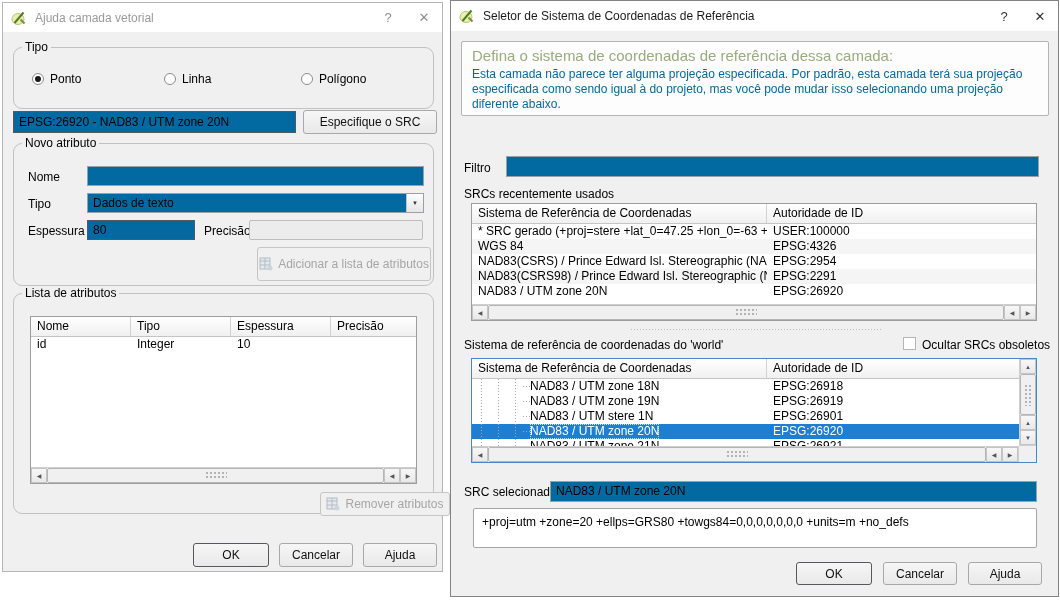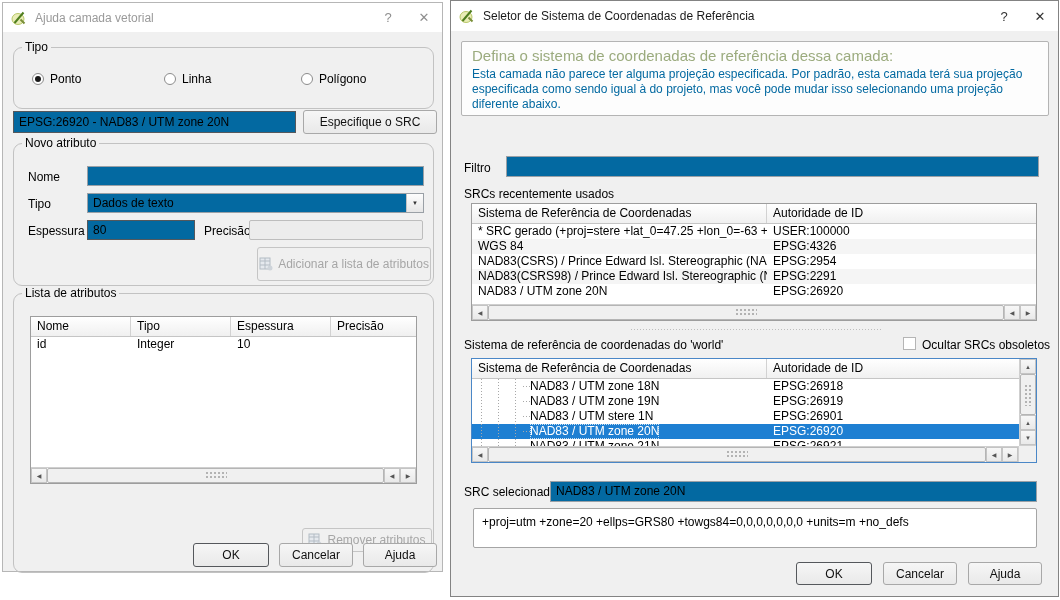--- a/index.html
+++ b/index.html
@@ -122,21 +122,21 @@
         <rect x="1" y="1" width="10" height="11" fill="#dfe6ee" stroke="#8c99a8"></rect>
         <line x1="1" y1="4" x2="11" y2="4" stroke="#8c99a8"></line>
         <line x1="1" y1="8" x2="11" y2="8" stroke="#8c99a8"></line>
         <line x1="6" y1="1" x2="6" y2="12" stroke="#8c99a8"></line>
         <circle cx="11" cy="11" r="2.5" fill="#b9c2cc"></circle>
       </svg>
       <span>Adicionar a lista de atributos</span>
     </div>
   </div>
 
-  <div class="groupbox" style="left:10px;top:290px;width:421px;height:280px;">
+  <div class="groupbox" style="left:10px;top:290px;width:421px;height:221px;">
     <span class="gb-label">Lista de atributos</span>
     <div class="tablebox" style="left:16px;top:22px;width:387px;height:168px;">
       <div class="thead">
         <span class="th" style="width:100px;">Nome</span>
         <span class="th" style="width:100px;">Tipo</span>
         <span class="th" style="width:100px;">Espessura</span>
         <span class="th">Precisão</span>
       </div>
       <div class="tbody" style="height:128px;">
         <div class="trow">
@@ -148,21 +148,21 @@
       </div>
       <div class="hscroll" style="left:0;right:0;bottom:0;border-left:none;border-right:none;border-bottom:none;">
         <span class="sb">◀</span>
         <span class="thumb">
             <span class="grip"></span>
           </span>
         <span class="sb">◀</span>
         <span class="sb">▶</span>
       </div>
     </div>
-    <div class="btn disabled" style="left:288px;top:198px;width:130px;height:24px;margin-top:36px;">
+    <div class="btn disabled" style="left:306px;top:198px;width:130px;height:24px;">
       <svg width="14" height="14" viewBox="0 0 14 14" style="opacity:.6">
         <rect x="1" y="1" width="10" height="11" fill="#dfe6ee" stroke="#8c99a8"></rect>
         <line x1="1" y1="4" x2="11" y2="4" stroke="#8c99a8"></line>
         <line x1="1" y1="8" x2="11" y2="8" stroke="#8c99a8"></line>
         <line x1="6" y1="1" x2="6" y2="12" stroke="#8c99a8"></line>
         <circle cx="11" cy="11" r="2.5" fill="#b9c2cc"></circle>
       </svg>
       <span>Remover atributos</span>
     </div>
   </div>

